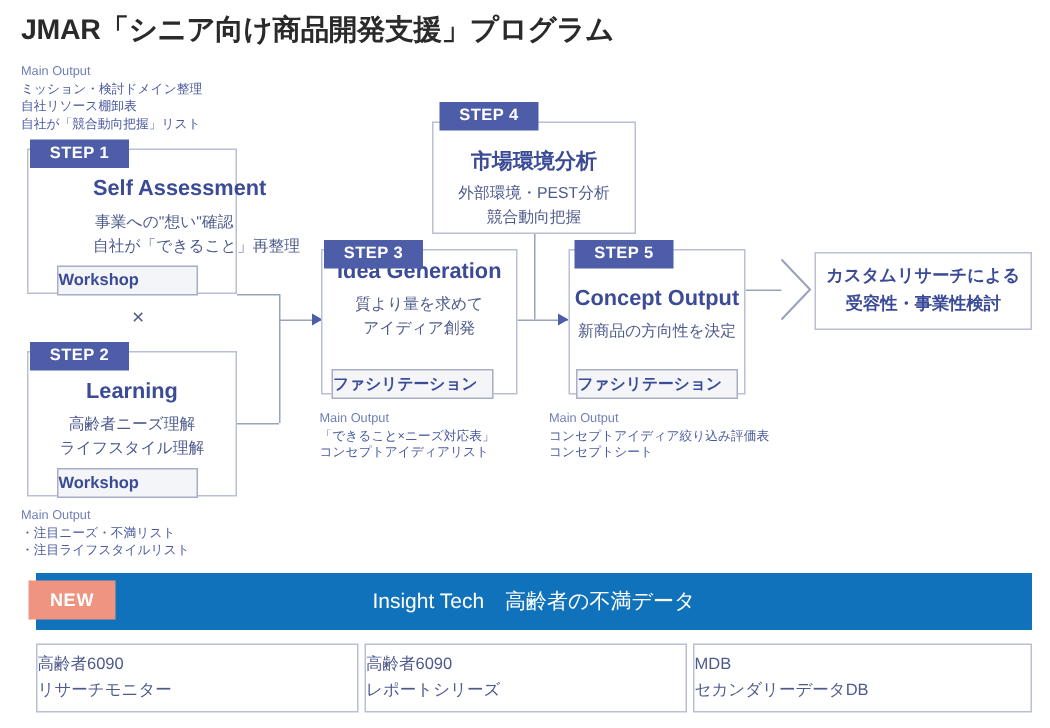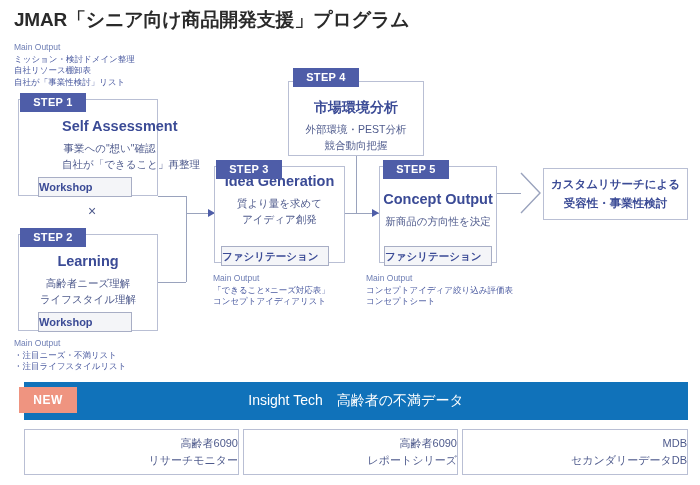--- a/index.html
+++ b/index.html
@@ -195,21 +195,21 @@
   }
   .data-box {
     position: absolute;
     box-sizing: border-box;
     top: 429px;
     height: 46px;
     border: 1px solid #b9bfd4;
     background: #ffffff;
     display: flex;
     flex-direction: column;
-    align-items: flex-end;
+    align-items: flex-start;
     justify-content: center;
     z-index: 3;
   }
   .data-box .dl {
     color: #4e5a8c;
     font-size: 11px;
     line-height: 17px;
     white-space: nowrap;
   }
 </style>
@@ -217,21 +217,21 @@
 <body>
 
 <div id="page">
 
   <div id="title">JMAR「シニア向け商品開発支援」プログラム</div>
 
   <div class="note" style="left:14px; top:42px;">
     <div class="note-head">Main Output</div>
     <div>ミッション・検討ドメイン整理</div>
     <div>自社リソース棚卸表</div>
-    <div>自社が「事業性検討」リスト</div>
+    <div>自社が「競合動向把握」リスト</div>
   </div>
 
   <div class="note" style="left:14px; top:338px;">
     <div class="note-head">Main Output</div>
     <div>・注目ニーズ・不満リスト</div>
     <div>・注目ライフスタイルリスト</div>
   </div>
 
   <div class="note" style="left:213px; top:273px;">
     <div class="note-head">Main Output</div>

